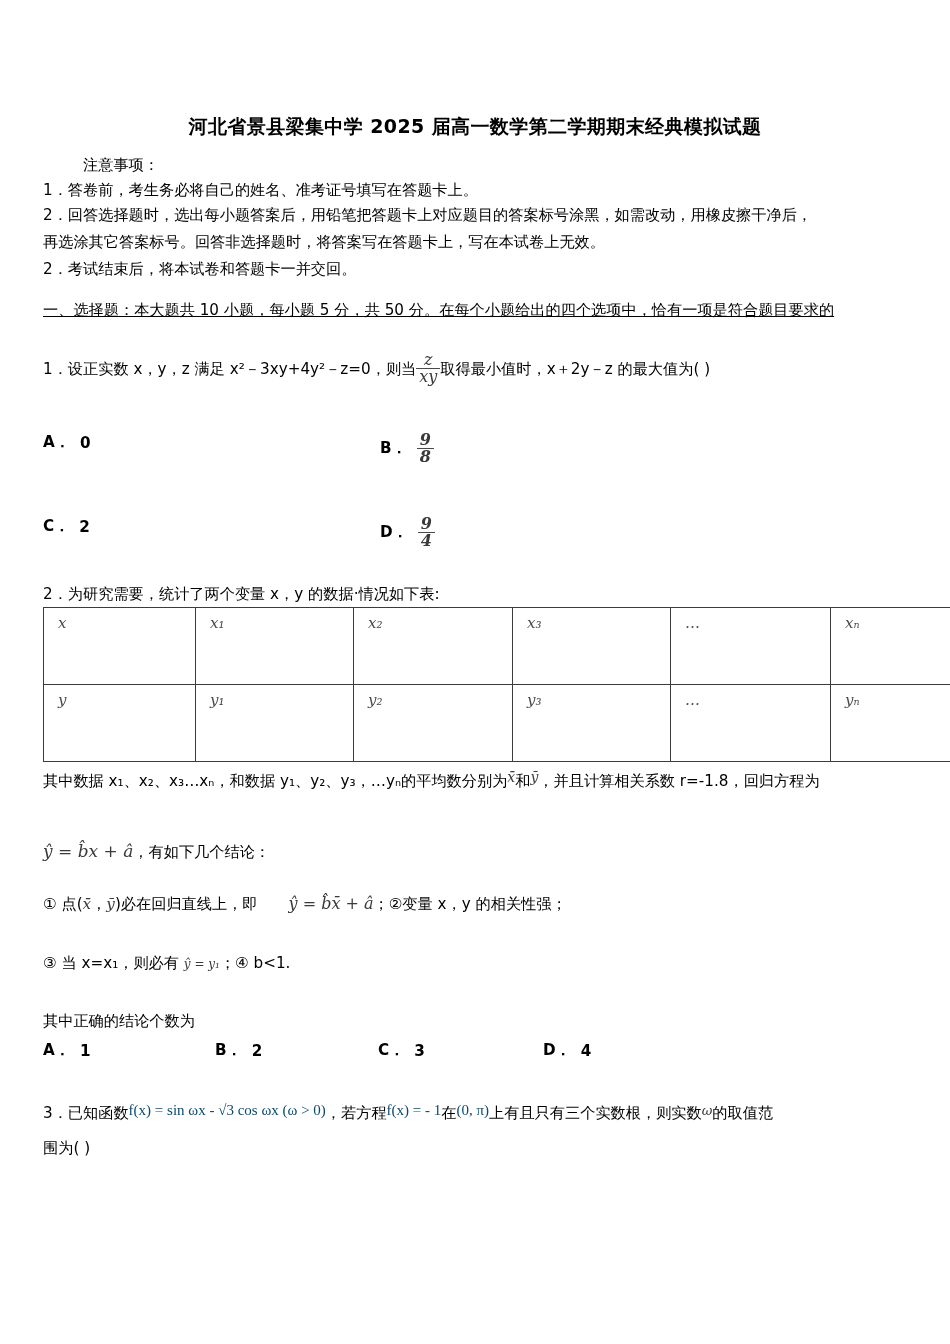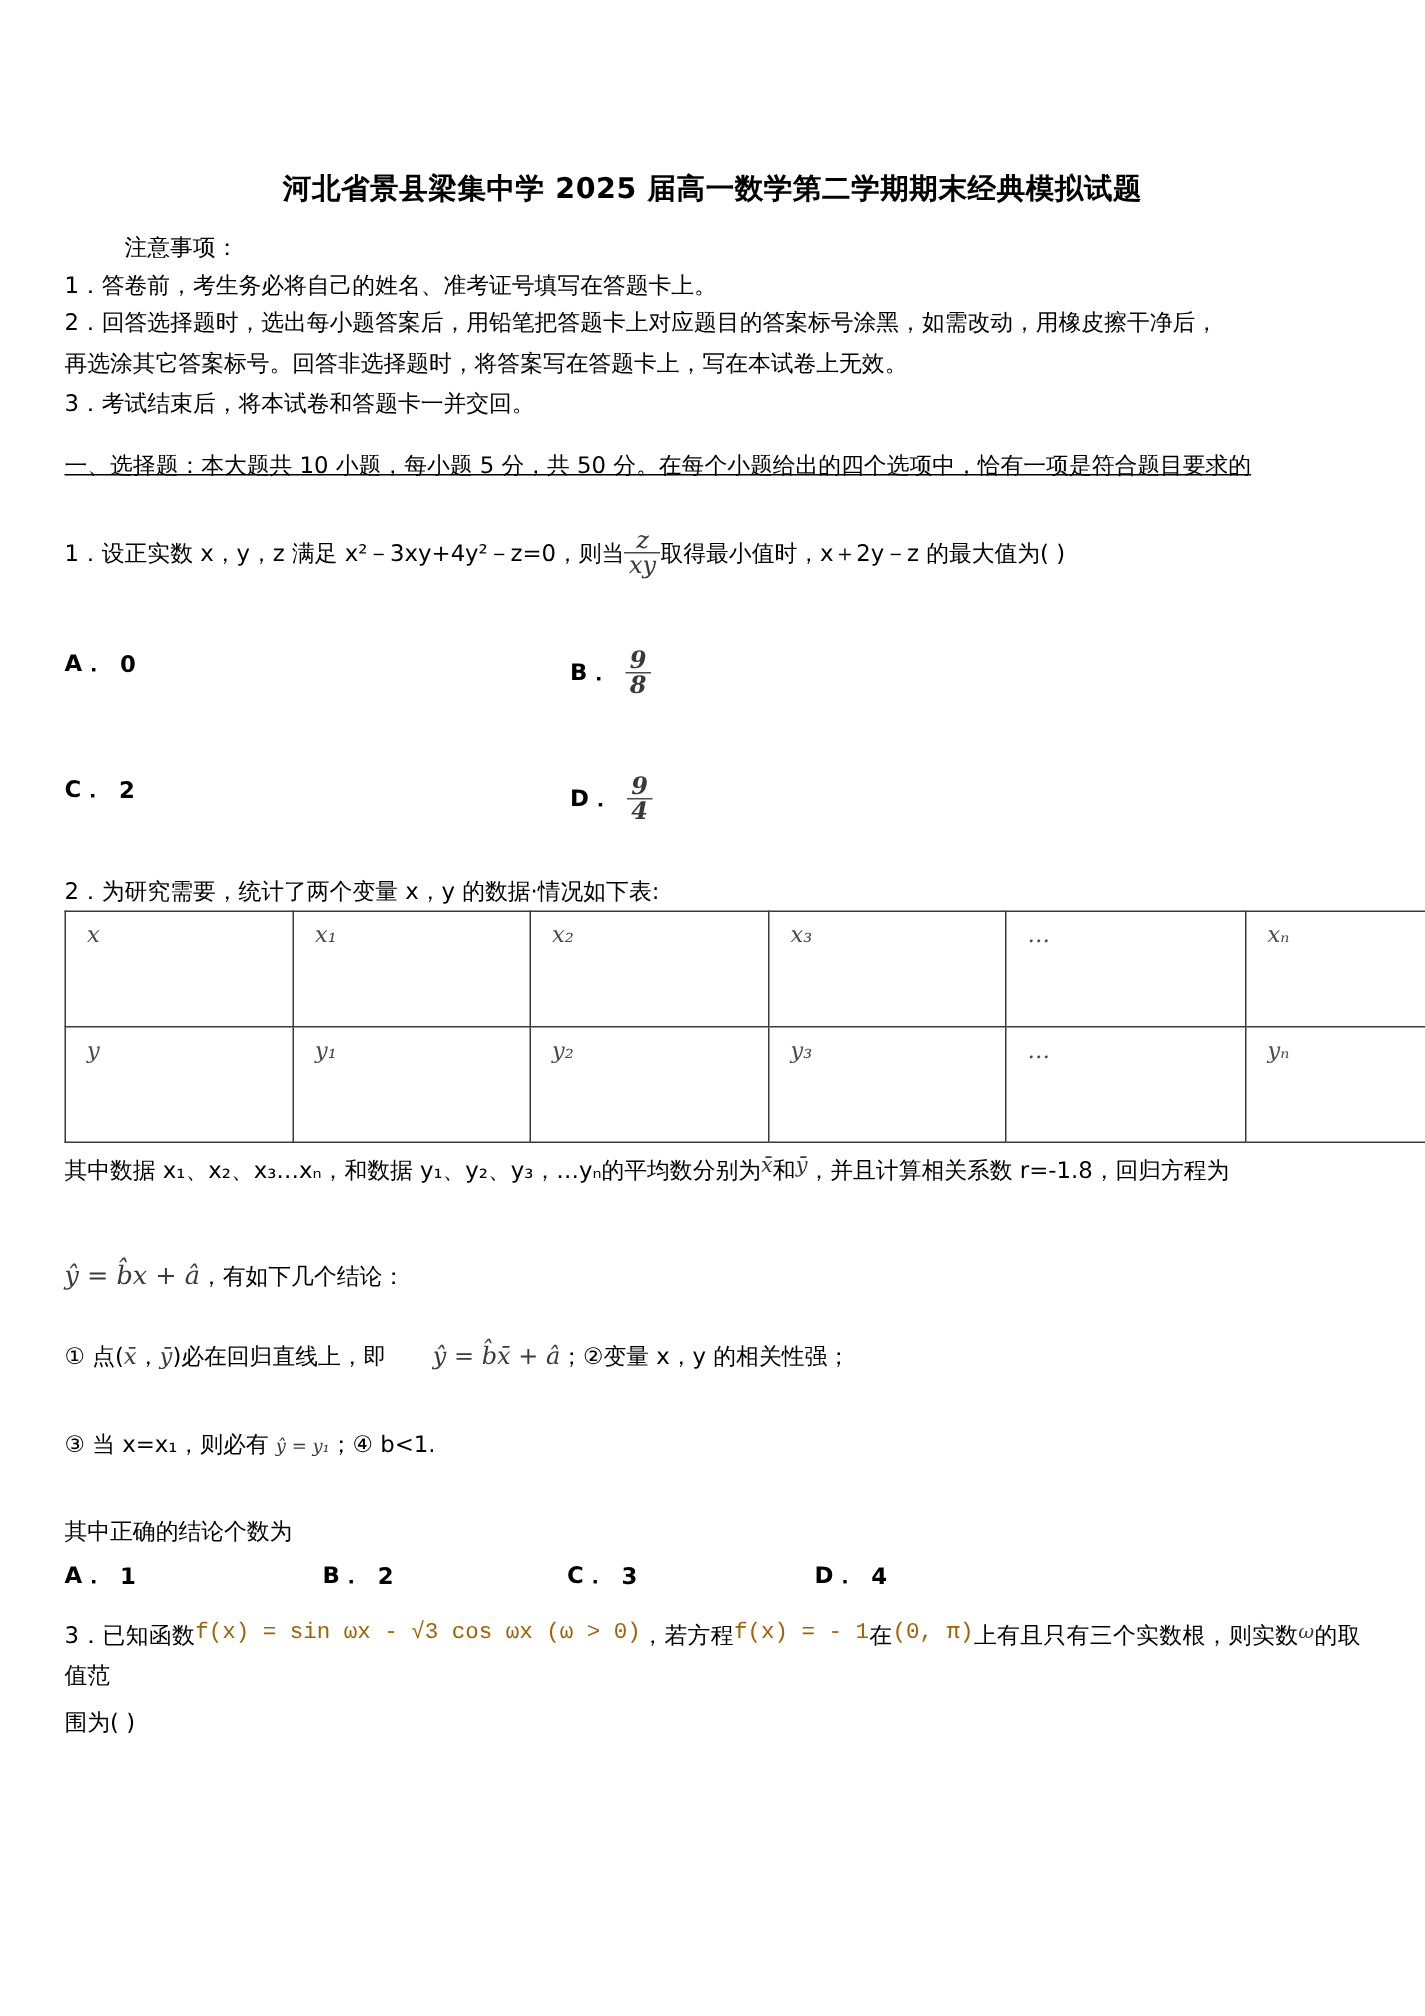--- a/index.html
+++ b/index.html
@@ -79,23 +79,24 @@
   .colC { left: 0px; }
   .colD { left: 337px; }
 
   
   .math {
     font-family: "DejaVu Serif", "Liberation Serif", serif;
     color: #3a3a3a;
     font-style: italic;
   }
   .math-up {
-    font-family: Liberation Mono, monospace;
-    color: #a16207;
+    font-family: Liberation Serif, serif;
+    color: #0c4a6e;
     font-style: normal;
+    margin-top: 22px;
   }
   .frac {
     display: inline-block;
     text-align: center;
     vertical-align: -8px;
     font-family: "DejaVu Serif", "Liberation Serif", serif;
     font-style: italic;
     color: #3a3a3a;
     line-height: 1.0;
     font-size: 16px;
@@ -157,21 +158,21 @@
 <body>
 
 <div class="page">
 
   <div class="doc-title">河北省景县梁集中学 2025 届高一数学第二学期期末经典模拟试题</div>
 
   <div class="block notes-head">注意事项：</div>
   <div class="block note-1">1．答卷前，考生务必将自己的姓名、准考证号填写在答题卡上。</div>
   <div class="block note-2">2．回答选择题时，选出每小题答案后，用铅笔把答题卡上对应题目的答案标号涂黑，如需改动，用橡皮擦干净后，</div>
   <div class="block note-2b">再选涂其它答案标号。回答非选择题时，将答案写在答题卡上，写在本试卷上无效。</div>
-  <div class="block note-3">3．考试结束后，将本试卷和答题卡一并交回。</div>
+  <div class="block note-3">2．考试结束后，将本试卷和答题卡一并交回。</div>
 
   <div class="block sec-head">一、选择题：本大题共 10 小题，每小题 5 分，共 50 分。在每个小题给出的四个选项中，恰有一项是符合题目要求的</div>
 
   <div class="block q1">
     <span>1．</span><span>设正实数 x，y，z 满足 x²－3xy+4y²－z=0，则当</span><span class="frac"><span class="num">z</span><span class="den">xy</span></span><span>取得最小值时，x＋2y－z 的最大值为( )</span>
   </div>
 
   <div class="opt-row q1-opts-1">
     <div class="col colA">
       <span class="lbl">A．</span>

